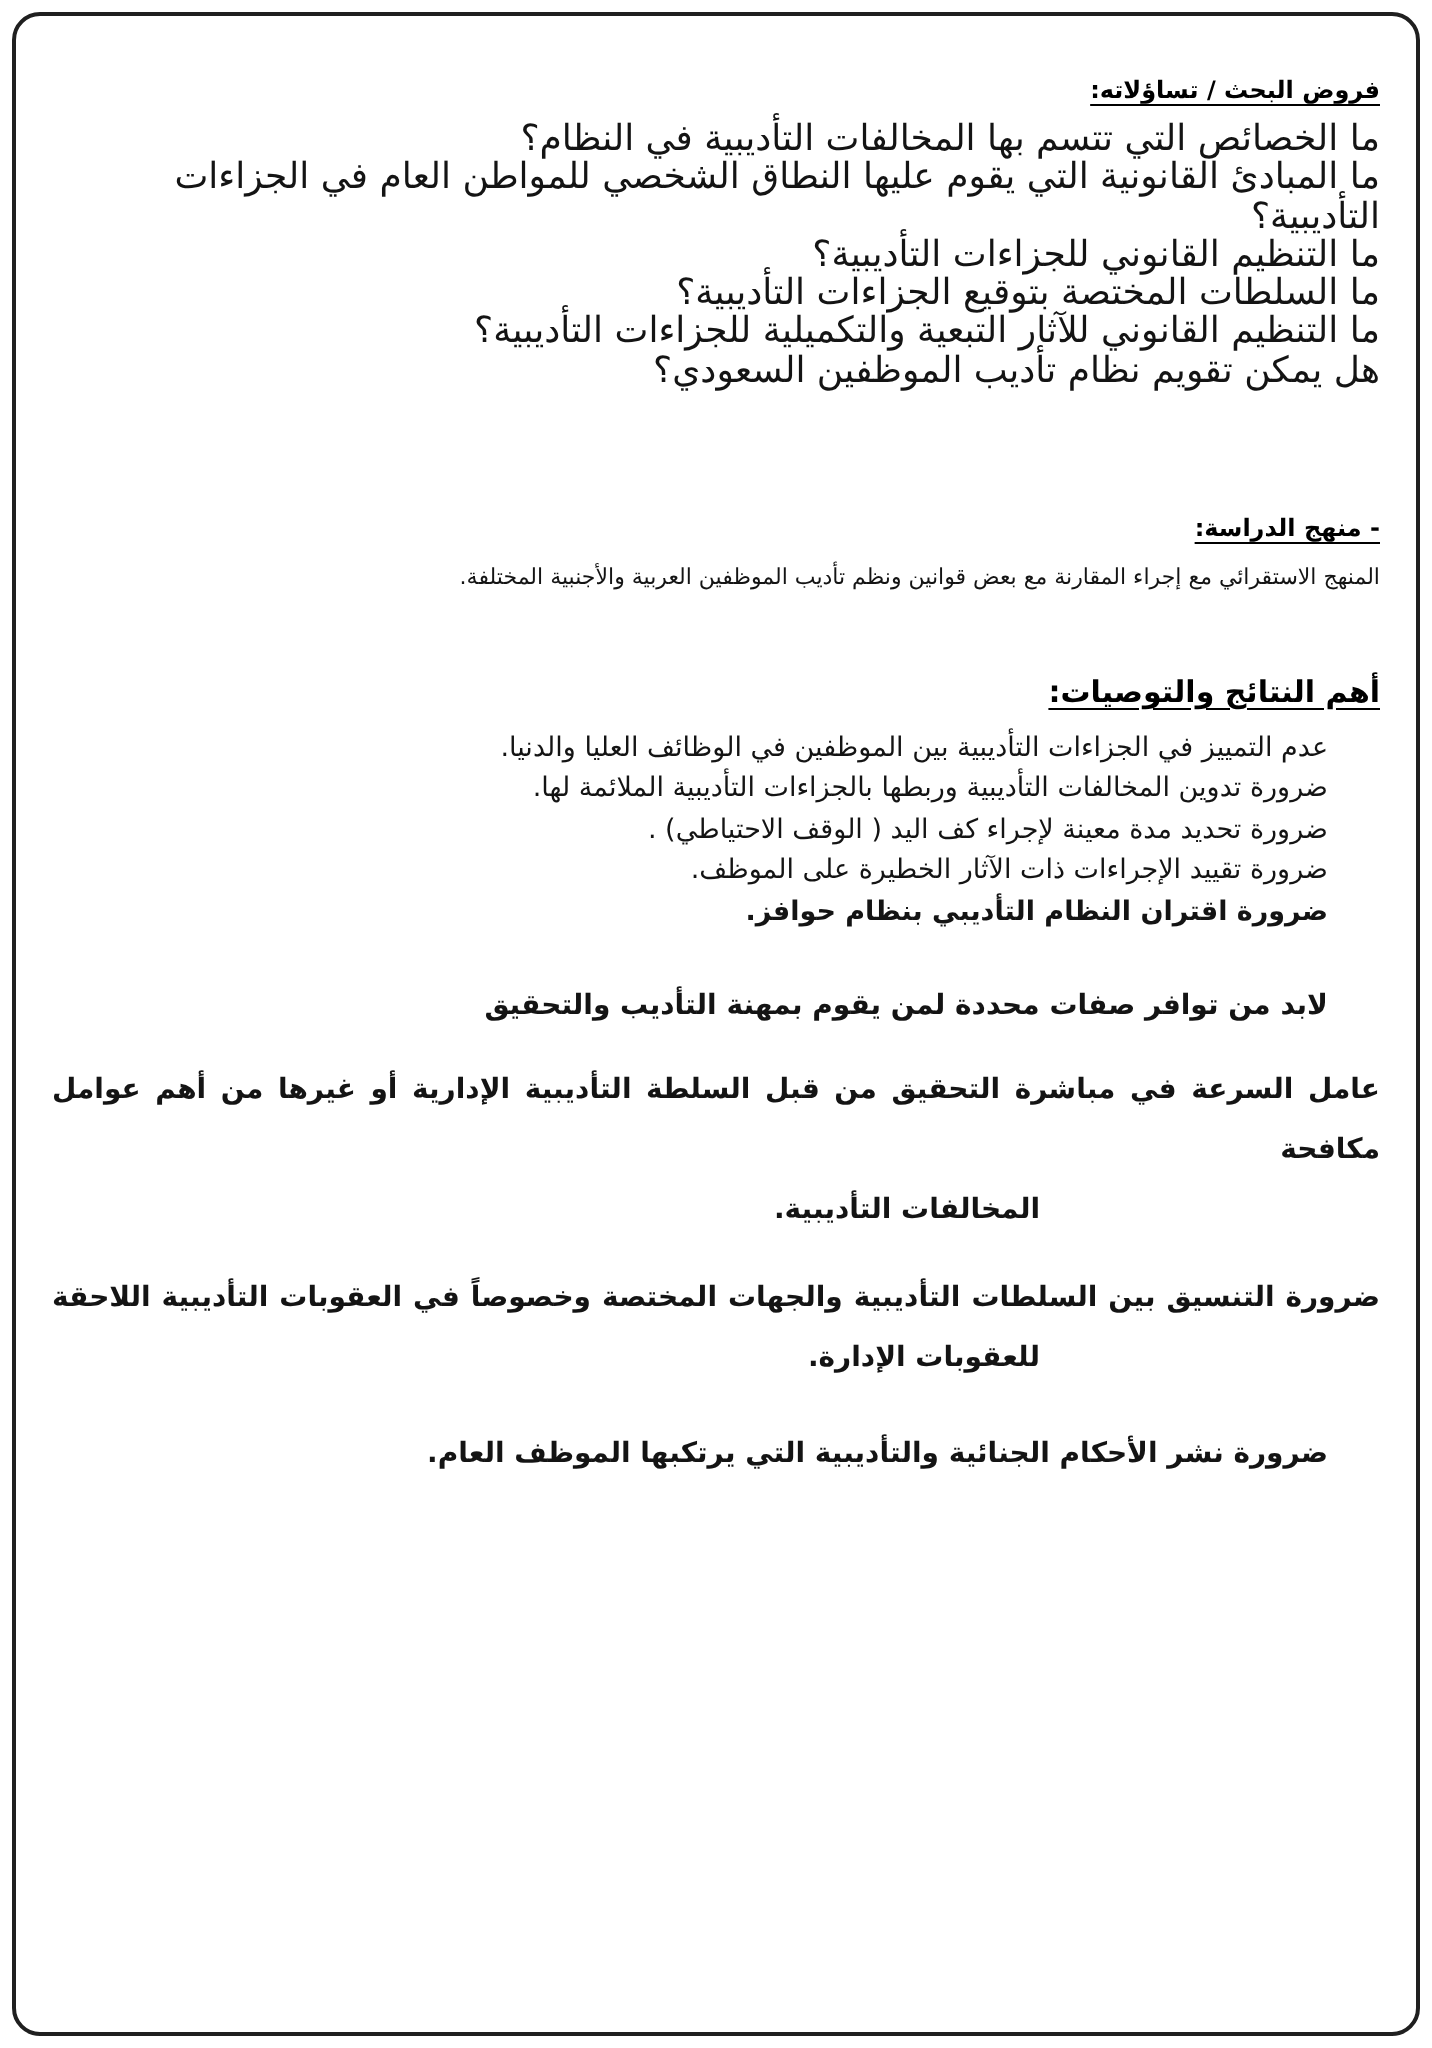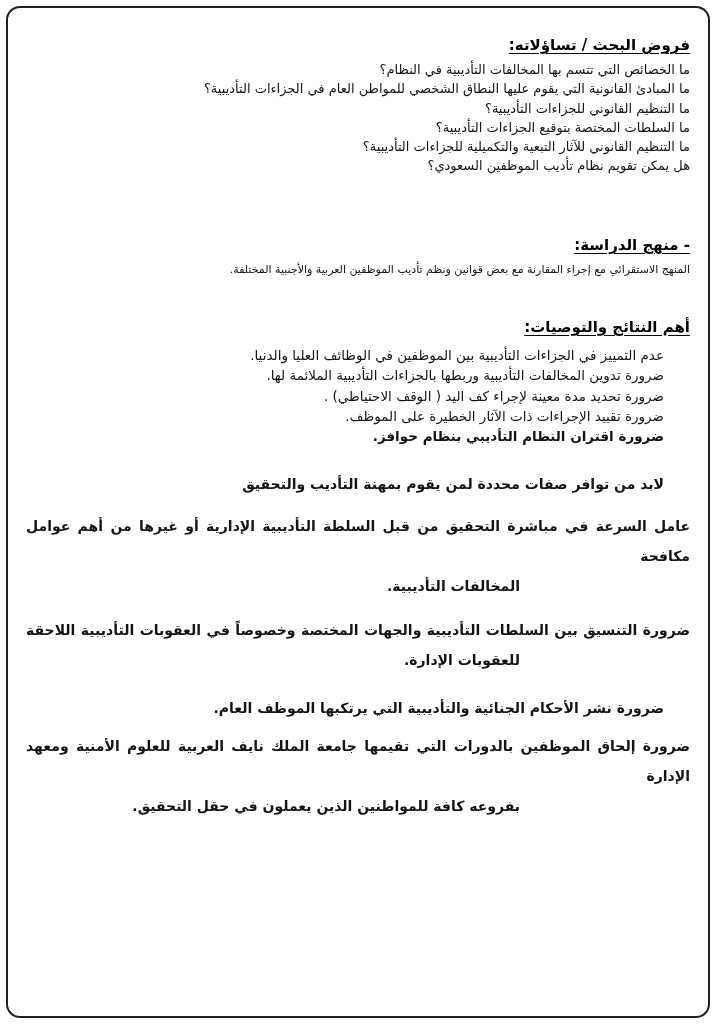--- a/index.html
+++ b/index.html
@@ -25,30 +25,30 @@
   .content {
     position: absolute;
     top: 0;
     right: 0;
     left: 0;
     direction: rtl;
     text-align: right;
     padding: 36px 26px 0 26px;
   }
   .sec-heading {
-    font-size: 15px;
+    font-size: 12px;
     font-weight: 700;
     line-height: 18px;
     margin: 0 0 6px 0;
     text-decoration: underline;
     text-underline-offset: 3px;
     color: #000;
   }
   .q-line {
-    font-size: 13px;
+    font-size: 18px;
     line-height: 19.3px;
   }
   .sec-method { margin-top: 60px; }
   .method-body {
     font-size: 11px;
     line-height: 19px;
   }
   .sec-findings { margin-top: 38px; }
   .sec-findings .sec-heading {
     font-size: 15px;
@@ -127,19 +127,15 @@
     <div class="rec rec-3">
       <div class="rec-line stretch">ضرورة التنسيق بين السلطات التأديبية والجهات المختصة وخصوصاً في العقوبات التأديبية اللاحقة</div>
       <div class="rec-line cont">للعقوبات الإدارة.</div>
     </div>
 
     <div class="rec rec-4">
       <div class="rec-line indent">ضرورة نشر الأحكام الجنائية والتأديبية التي يرتكبها الموظف العام.</div>
 
     </div>
 
-    <div class="rec rec-5">
-      <div class="rec-line stretch">ضرورة إلحاق الموظفين بالدورات التي تقيمها جامعة الملك نايف العربية للعلوم الأمنية ومعهد الإدارة</div>
-      <div class="rec-line cont">بفروعه كافة للمواطنين الذين يعملون في حقل التحقيق.</div>
-    </div>
   </section>
 
 </div>
 
 </body></html>

